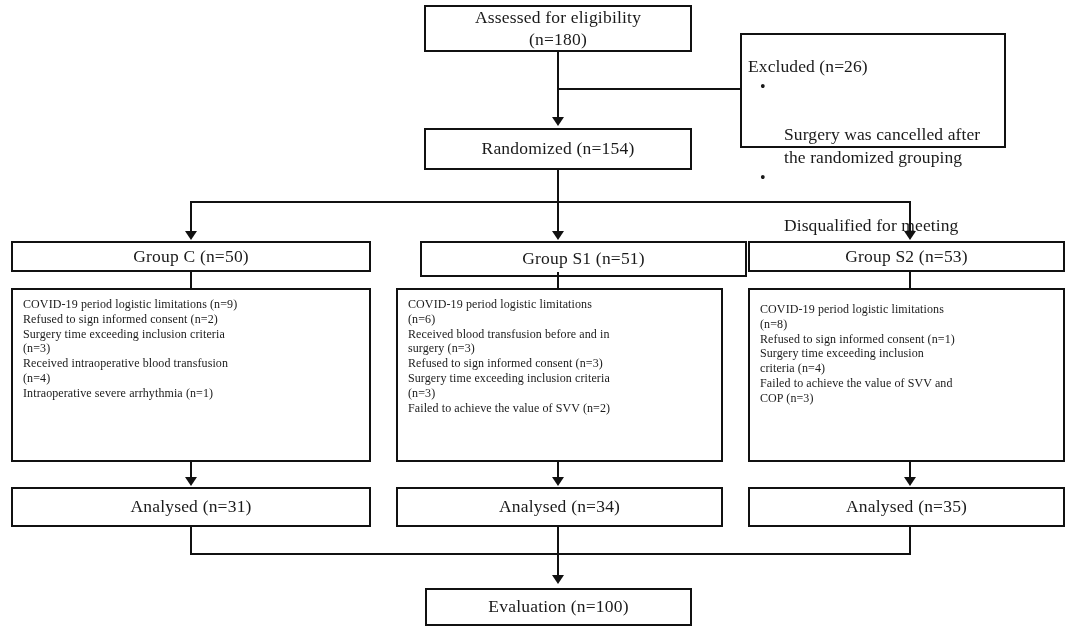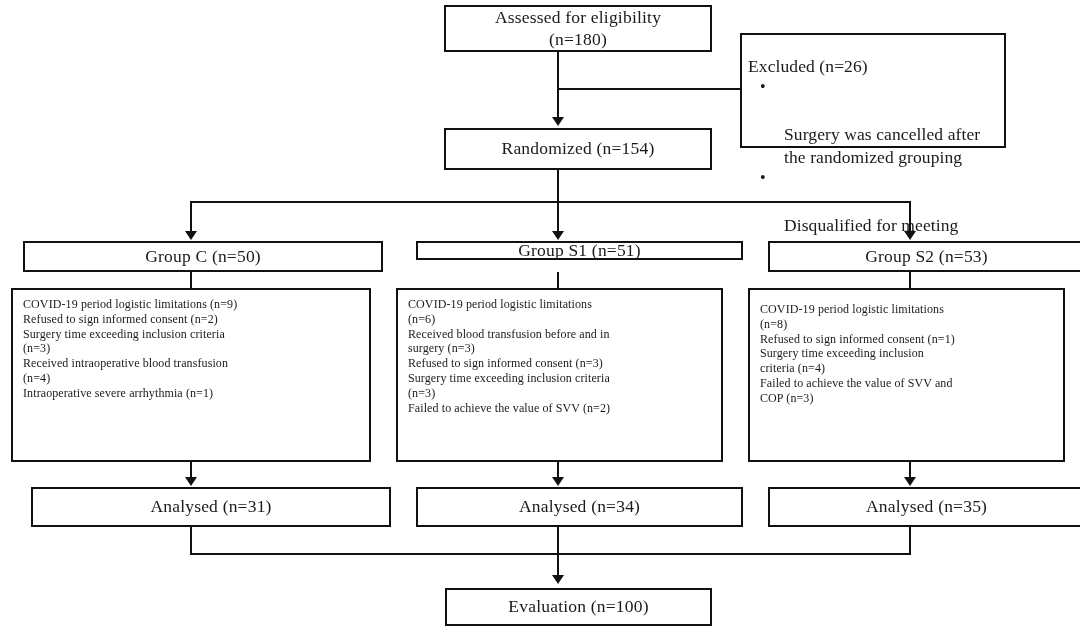--- a/index.html
+++ b/index.html
@@ -20,21 +20,20 @@
     position: absolute;
     box-sizing: border-box;
     border: 2px solid #111111;
     background: #ffffff;
   }
   .box.centered {
     display: flex;
     align-items: center;
     justify-content: center;
     text-align: center;
-    margin-left: 20px;
   }
   .box.listbox {
     padding: 7px 8px 5px 10px;
   }
   .boxtext {
     font-size: 17.5px;
     line-height: 1.25;
     letter-spacing: 0.2px;
     white-space: pre-line;
   }
@@ -123,42 +122,42 @@
 
   <div class="conn vline" style="left:557px; top:170px; width:2px; height:33px;"></div>
   <div class="conn hline" style="left:190px; top:201px; width:721px; height:2px;"></div>
   <div class="conn vline" style="left:190px; top:201px; width:2px; height:31px;"></div>
   <div class="conn vline" style="left:557px; top:201px; width:2px; height:31px;"></div>
   <div class="conn vline" style="left:909px; top:201px; width:2px; height:31px;"></div>
   <div class="arrow" style="left:185px; top:231px;"></div>
   <div class="arrow" style="left:552px; top:231px;"></div>
   <div class="arrow" style="left:904px; top:231px;"></div>
 
-  <div class="box centered" style="left:3px; top:241px; width:360px; height:31px;">
+  <div class="box centered" style="left:11px; top:241px; width:360px; height:31px;">
     <span class="boxtext">Group C (n=50)</span>
   </div>
   <div class="conn vline" style="left:190px; top:272px; width:2px; height:16px;"></div>
 
   <div class="box listbox" style="left:11px; top:288px; width:360px; height:174px;">
     <div class="listline">COVID-19 period logistic limitations (n=9)</div>
     <div class="listline">Refused to sign informed consent (n=2)</div>
     <div class="listline">Surgery  time exceeding  inclusion criteria
 (n=3)</div>
     <div class="listline">Received  intraoperative  blood transfusion
 (n=4)</div>
     <div class="listline">Intraoperative  severe arrhythmia  (n=1)</div>
   </div>
 
   <div class="conn vline" style="left:190px; top:462px; width:2px; height:16px;"></div>
   <div class="arrow" style="left:185px; top:477px;"></div>
   <div class="box centered" style="left:11px; top:487px; width:360px; height:40px;">
     <span class="boxtext">Analysed  (n=31)</span>
   </div>
 
-  <div class="box centered" style="left:396px; top:241px; width:327px; height:19px;">
+  <div class="box centered" style="left:420px; top:241px; width:327px; height:36px;">
     <span class="boxtext">Group S1 (n=51)</span>
   </div>
   <div class="conn vline" style="left:557px; top:272px; width:2px; height:16px;"></div>
 
   <div class="box listbox" style="left:396px; top:288px; width:327px; height:174px;">
     <div class="listline">COVID-19 period logistic limitations
 (n=6)</div>
     <div class="listline">Received  blood transfusion before and in
 surgery  (n=3)</div>
     <div class="listline">Refused to sign informed consent (n=3)</div>

